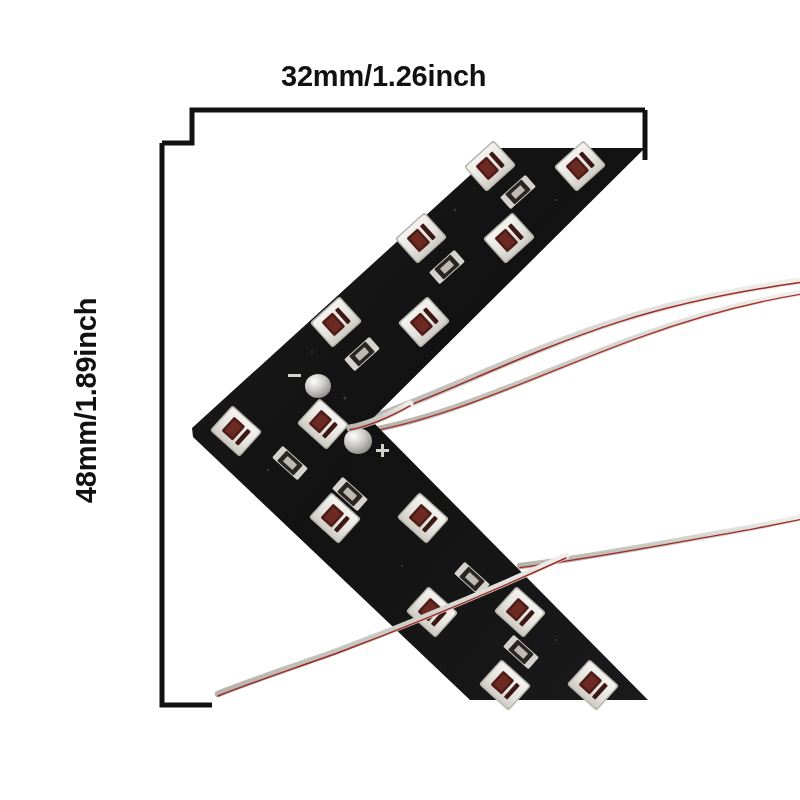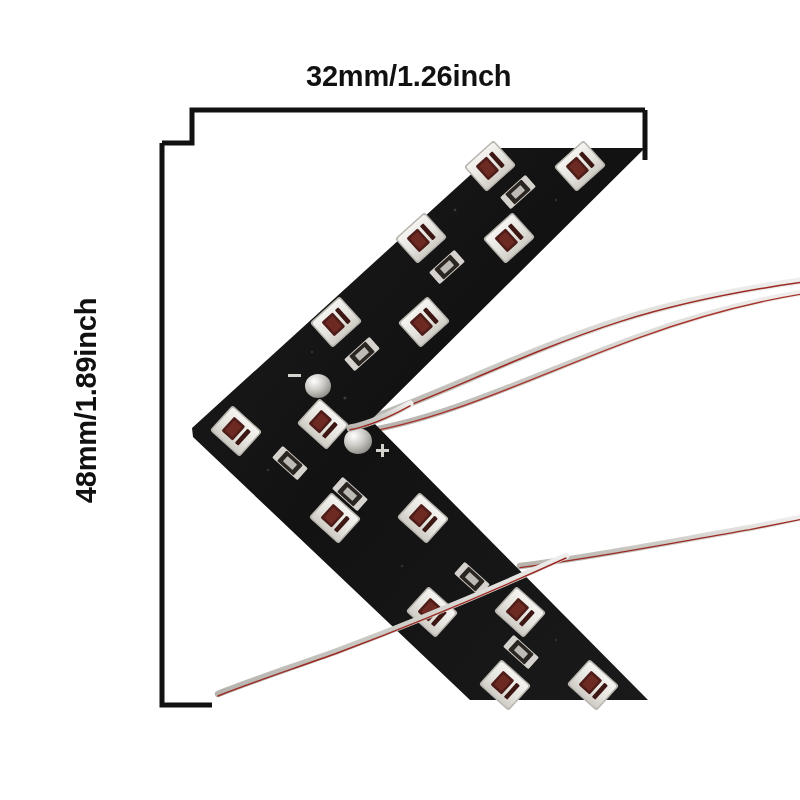--- a/index.html
+++ b/index.html
@@ -16,21 +16,20 @@
   .dim-label{
     position:absolute;
     font-weight:bold;
     color:#111111;
     white-space:nowrap;
     letter-spacing:-0.2px;
   }
   #dim-top-label{
     left:281px; top:60px;
     font-size:29px;
-    margin-left:25px;
   }
   #dim-left-label{
     left:-16px; top:384px;
     font-size:29px;
     transform:rotate(-90deg);
     transform-origin:center center;
   }
 </style>
 </head>
 <body>

